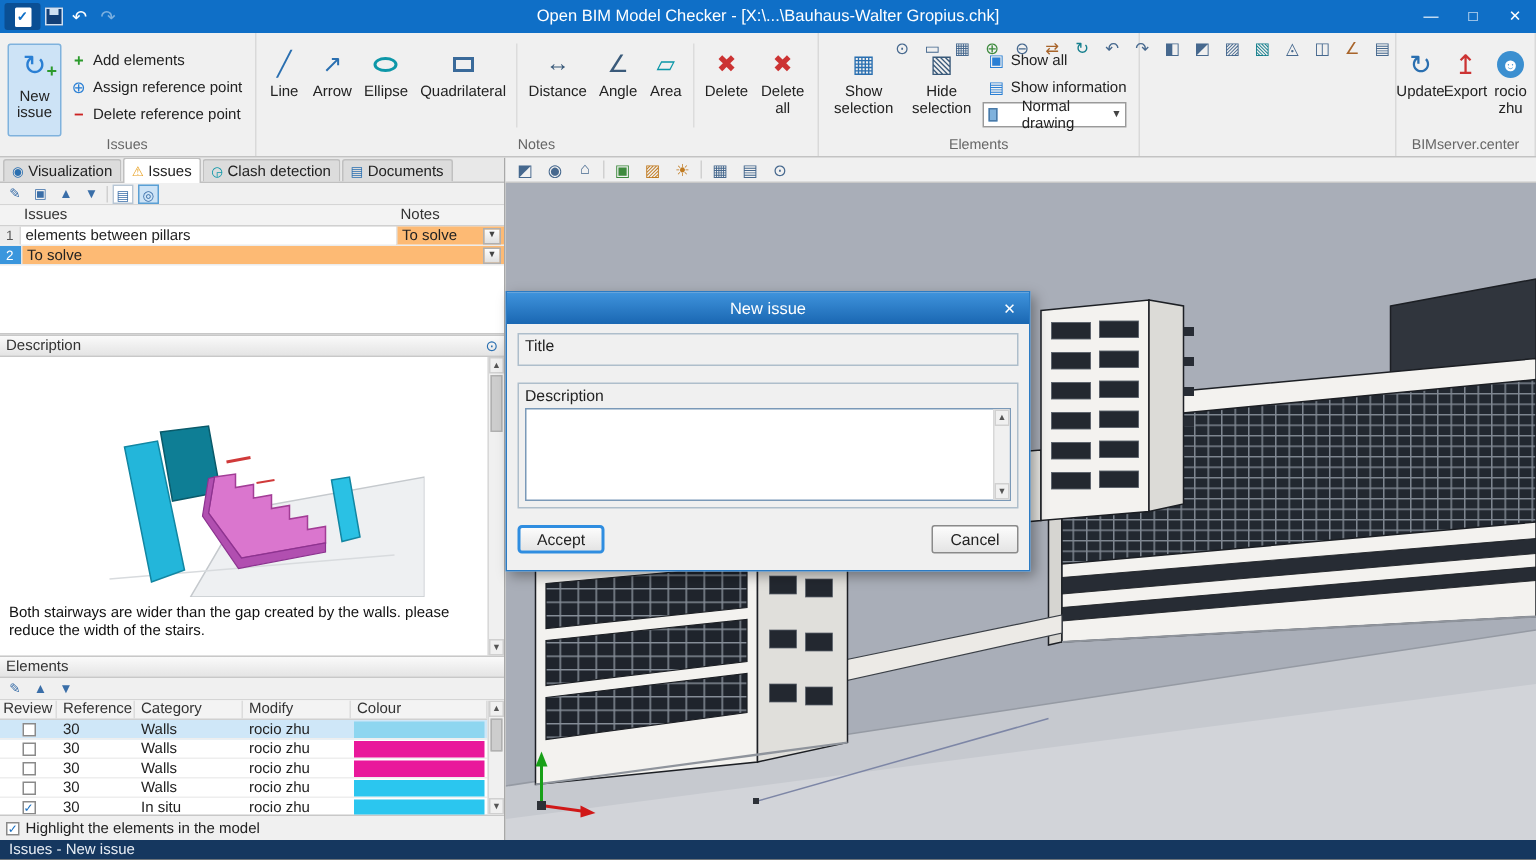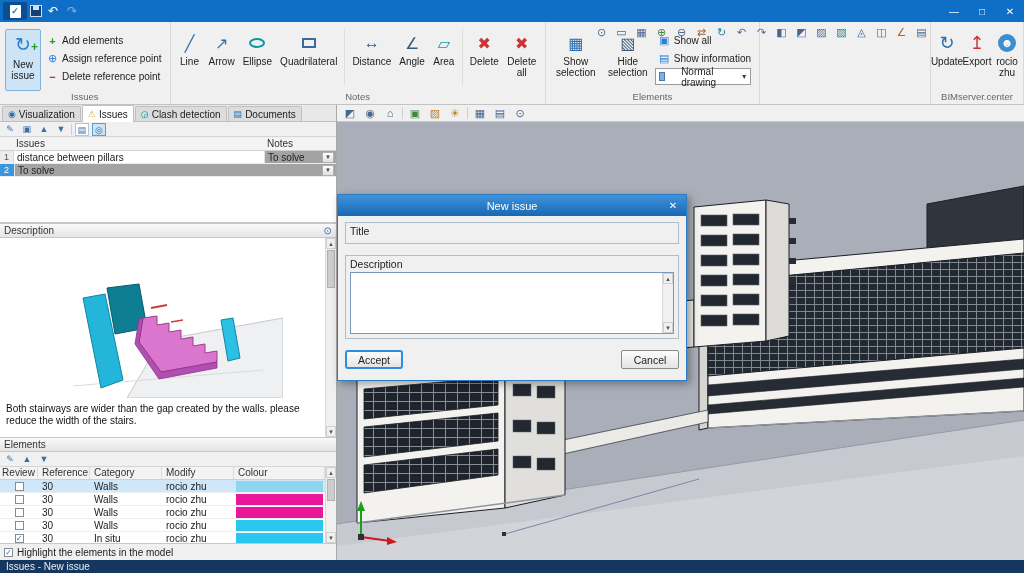--- a/index.html
+++ b/index.html
@@ -64,21 +64,21 @@
   .pt.pressed{border:1px solid #5a9fd4;background:#cde3f6;}
   .ptsep{width:1px;height:11px;background:#d0d0d0;}
 
   .issues-table{height:86px;background:#fff;overflow:hidden;border-bottom:1px solid #c8c8c8;display:flex;flex-direction:column;}
   .it-header{display:flex;height:14px;background:#f3f3f3;border-bottom:1px solid #d0d0d0;font-size:10px;color:#333;align-items:center;}
   .h-issues{width:264px;padding-left:16px;} .h-status{flex:1;padding-left:3px;}
   .it-row{display:flex;height:13px;font-size:10px;align-items:stretch;border-bottom:1px solid #ececec;}
   .it-num{width:14px;background:#ececec;border-right:1px solid #d8d8d8;text-align:center;font-size:9px;color:#555;line-height:13px;}
   .it-text{width:250px;padding-left:3px;line-height:13px;white-space:nowrap;overflow:hidden;}
   .it-row.selected .it-num,.it-row.selected .it-text{background:#3a96dd;color:#fff;border-color:#3a96dd;}
-  .it-status{flex:1;display:flex;align-items:center;background:#a3a3a3;border-left:1px solid #e4e4e4;}
+  .it-status{flex:1;display:flex;align-items:center;background:#fdba74;border-left:1px solid #e4e4e4;}
   .it-status .txt{flex:1;padding-left:3px;line-height:13px;}
   .dd{width:12px;height:11px;border:1px solid #b0b0b0;background:linear-gradient(#fdfdfd,#e0e0e0);font-size:6px;display:flex;align-items:center;justify-content:center;color:#444;margin-right:2px;}
 
   .sechdr{height:15px;background:linear-gradient(#fafafa,#e4e4e4);border-top:1px solid #c8c8c8;border-bottom:1px solid #c8c8c8;display:flex;align-items:center;padding:0 4px;font-size:10px;color:#333;}
   .sechdr .mag{margin-left:auto;color:#2a6fb0;font-size:10px;}
   .descbody{flex:1;background:#fff;display:flex;overflow:hidden;}
   .descmain{flex:1;overflow:hidden;margin-top:40px;}
   .thumb{display:block;margin:4px auto 2px;}
   .desctext{font-size:10px;padding:3px 6px;line-height:12px;color:#111;}
   .vscroll{width:11px;background:#f0f0f0;border-left:1px solid #d8d8d8;display:flex;flex-direction:column;}
@@ -135,20 +135,21 @@
 
   <div class="titlebar">
     <div class="qat">
       <span class="appbtn">
           <span class="pg">✓</span>
         </span>
       <span class="floppy"></span>
       <span class="tbi">↶</span>
       <span class="tbi dim">↷</span>
     </div>
+    <div class="wtitle">Open BIM Model Checker - [X:\...\Bauhaus-Walter Gropius.chk]</div>
     <div class="winctrl">
       <span>—</span>
       <span>□</span>
       <span>✕</span>
     </div>
   </div>
 
   <div class="ribbon">
     <div class="ribbon-strip">
       <span class="sicon">⊙</span>
@@ -333,21 +334,21 @@
         <span class="pt pressed">◎</span>
       </div>
 
       <div class="issues-table">
         <div class="it-header">
           <span class="h-issues">Issues</span>
           <span class="h-status">Notes</span>
         </div>
         <div class="it-row">
           <span class="it-num">1</span>
-          <span class="it-text">distance between pillars</span>
+          <span class="it-text">elements between pillars</span>
           <span class="it-status">
             <span class="txt">To solve</span>
             <span class="dd">▼</span>
           </span>
         </div>
         <div class="it-row selected">
           <span class="it-num">2</span>
           <span class="it-status">
             <span class="txt">To solve</span>
             <span class="dd">▼</span>

